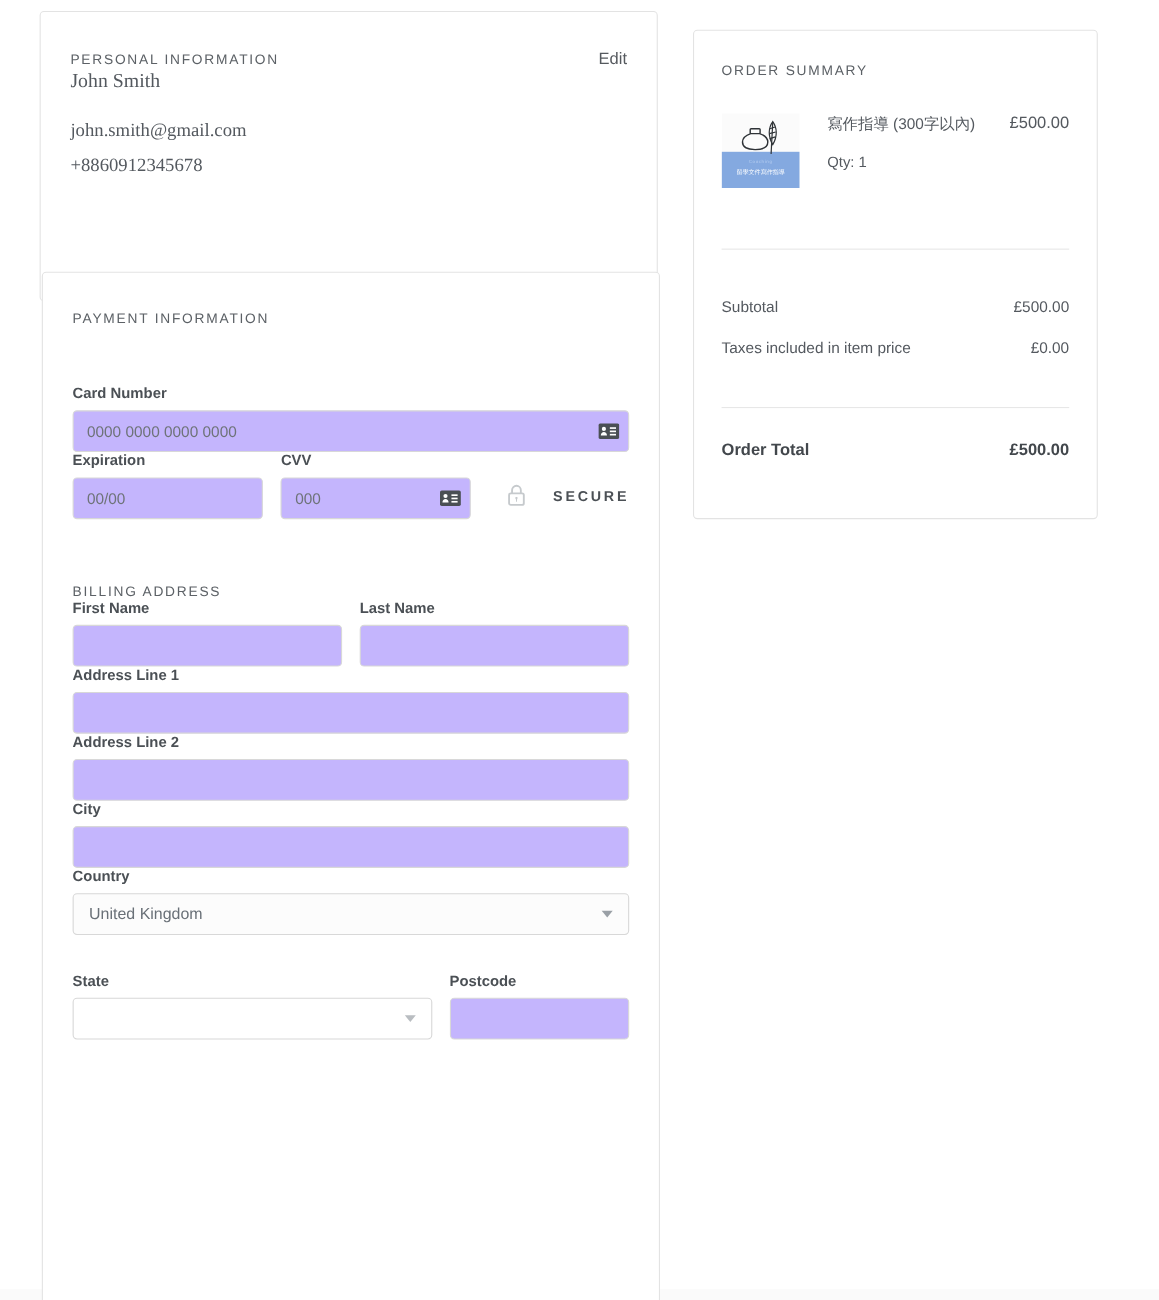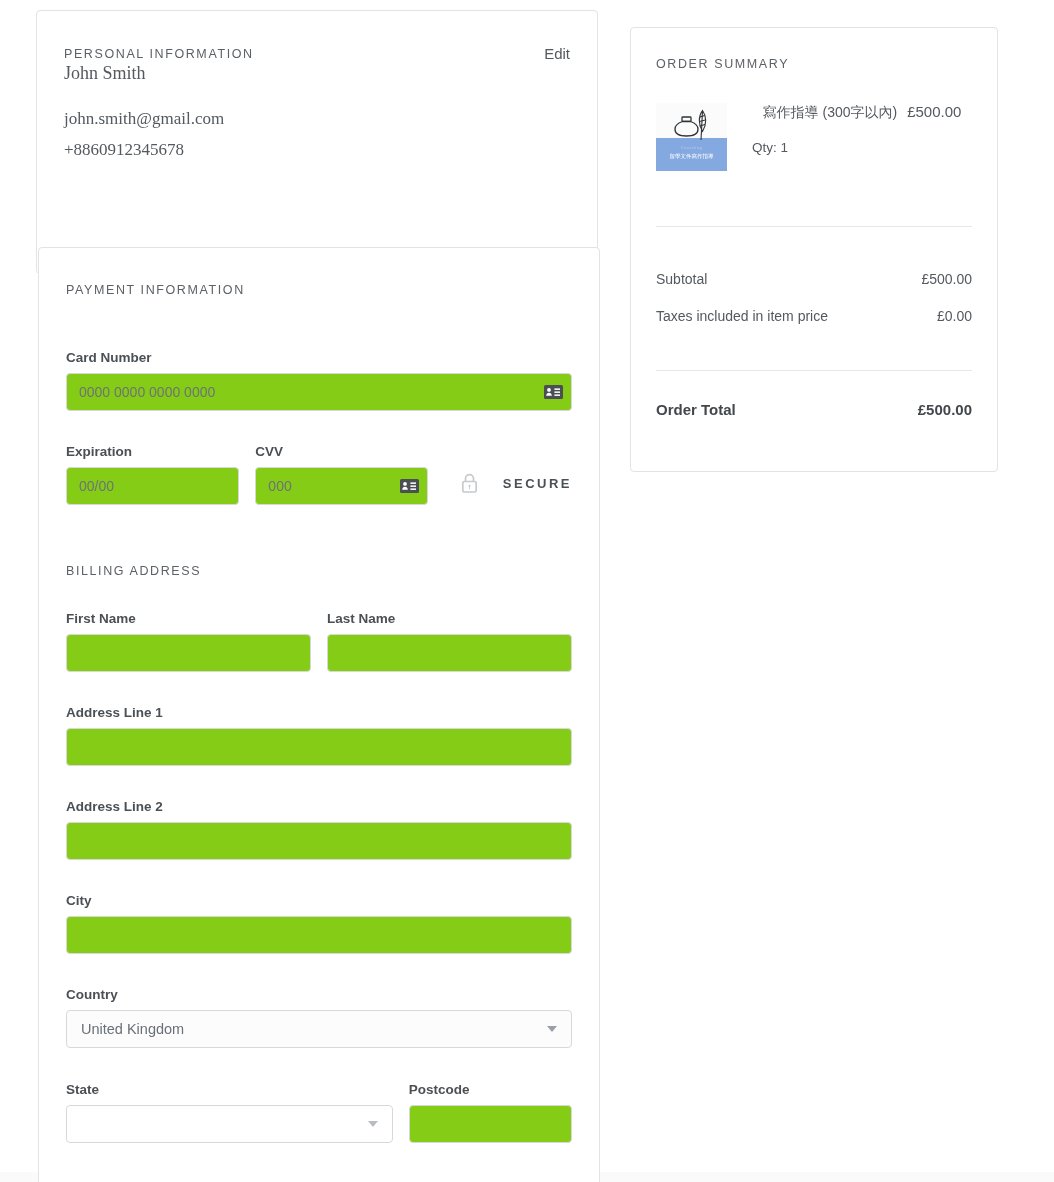--- a/index.html
+++ b/index.html
@@ -18,45 +18,45 @@
   .edit-link { font-size:15px; color:#55595e; cursor:pointer; line-height:15px; margin-top:-2px; }
   .serif-name { font-family:"Liberation Serif", serif; font-size:18px; color:#54595f; line-height:24px; }
   .serif-contact { font-family:"Liberation Serif", serif; font-size:17px; color:#54595f; line-height:24px; }
   .serif-contact.email { margin-top:22px; }
   .serif-contact.phone { margin-top:7px; }
 
   
   #payment-card { left:38px; top:247px; width:562px; height:1000px; padding:36px 27px; }
   .field-label { display:block; font-size:13.5px; font-weight:700; color:#4b5055; line-height:15px; margin-bottom:8px; }
   .text-input { width:100%; height:38px; border:1px solid #d8d8d8; border-radius:4px; padding:0 12px;
-                font-family:"Liberation Sans",sans-serif; font-size:14px; color:#555a60; background:#84cc16; outline:none; }
+                font-family:"Liberation Sans",sans-serif; font-size:14px; color:#555a60; background:#c4b5fd; outline:none; }
   .text-input::placeholder { color:#6e7378; opacity:1; }
   .input-wrap { position:relative; }
   .input-icon { position:absolute; right:9px; top:50%; transform:translateY(-50%); display:flex; pointer-events:none; }
-  .fgroup { margin-top:33px; }
+  .fgroup { }
   .fgroup.first { margin-top:53px; }
   .row { display:flex; gap:16px; }
   .billing-heading { margin-top:60px; }
   .secure-badge { display:flex; align-items:center; gap:24px; margin-left:16px; align-self:flex-end; margin-bottom:11px; }
   .secure-text { font-size:13px; font-weight:700; letter-spacing:2.5px; color:#4b5055; }
 
   .select-box { height:38px; border:1px solid #d8d8d8; border-radius:4px; display:flex; align-items:center;
                 justify-content:space-between; padding:0 14px; background:#fff; cursor:pointer; }
   .select-box .chev { width:0; height:0; border-left:5px solid transparent; border-right:5px solid transparent;
                       border-top:6px solid #b9bdc1; }
   .select-box.country { background:#fcfcfc; }
   .select-box.country .chev { border-top-color:#9aa0a6; }
   .select-value { font-size:14.5px; color:#697077; }
 
   
   #summary-card { left:630px; top:27px; width:368px; height:445px; padding:30px 25px; }
   .item-row { display:flex; margin-top:32px; }
   .thumb { width:71px; height:68px; flex:none; }
   .item-main { flex:1; margin-left:25px; }
-  .item-top { display:flex; justify-content:center; align-items:flex-start; }
+  .item-top { display:flex; justify-content:space-between; align-items:flex-start; }
   .item-name { font-size:14px; color:#54595f; line-height:19px; }
   .item-price { font-size:15px; color:#54595f; white-space:nowrap; margin-left:10px; }
   .item-qty { margin-top:18px; font-size:13.5px; color:#54595f; }
   .sep { border-top:1px solid #e7e7e7; height:0; }
   .sep1 { margin-top:55px; }
   .sep2 { margin-top:46px; }
   .sum-row { display:flex; justify-content:space-between; font-size:14px; color:#54595f; }
   .sum-row.sub { margin-top:44px;gap:27px; }
   .sum-row.tax { margin-top:21px; }
   .sum-row.total { margin-top:30px; font-size:15px; font-weight:700; color:#42474c; }

